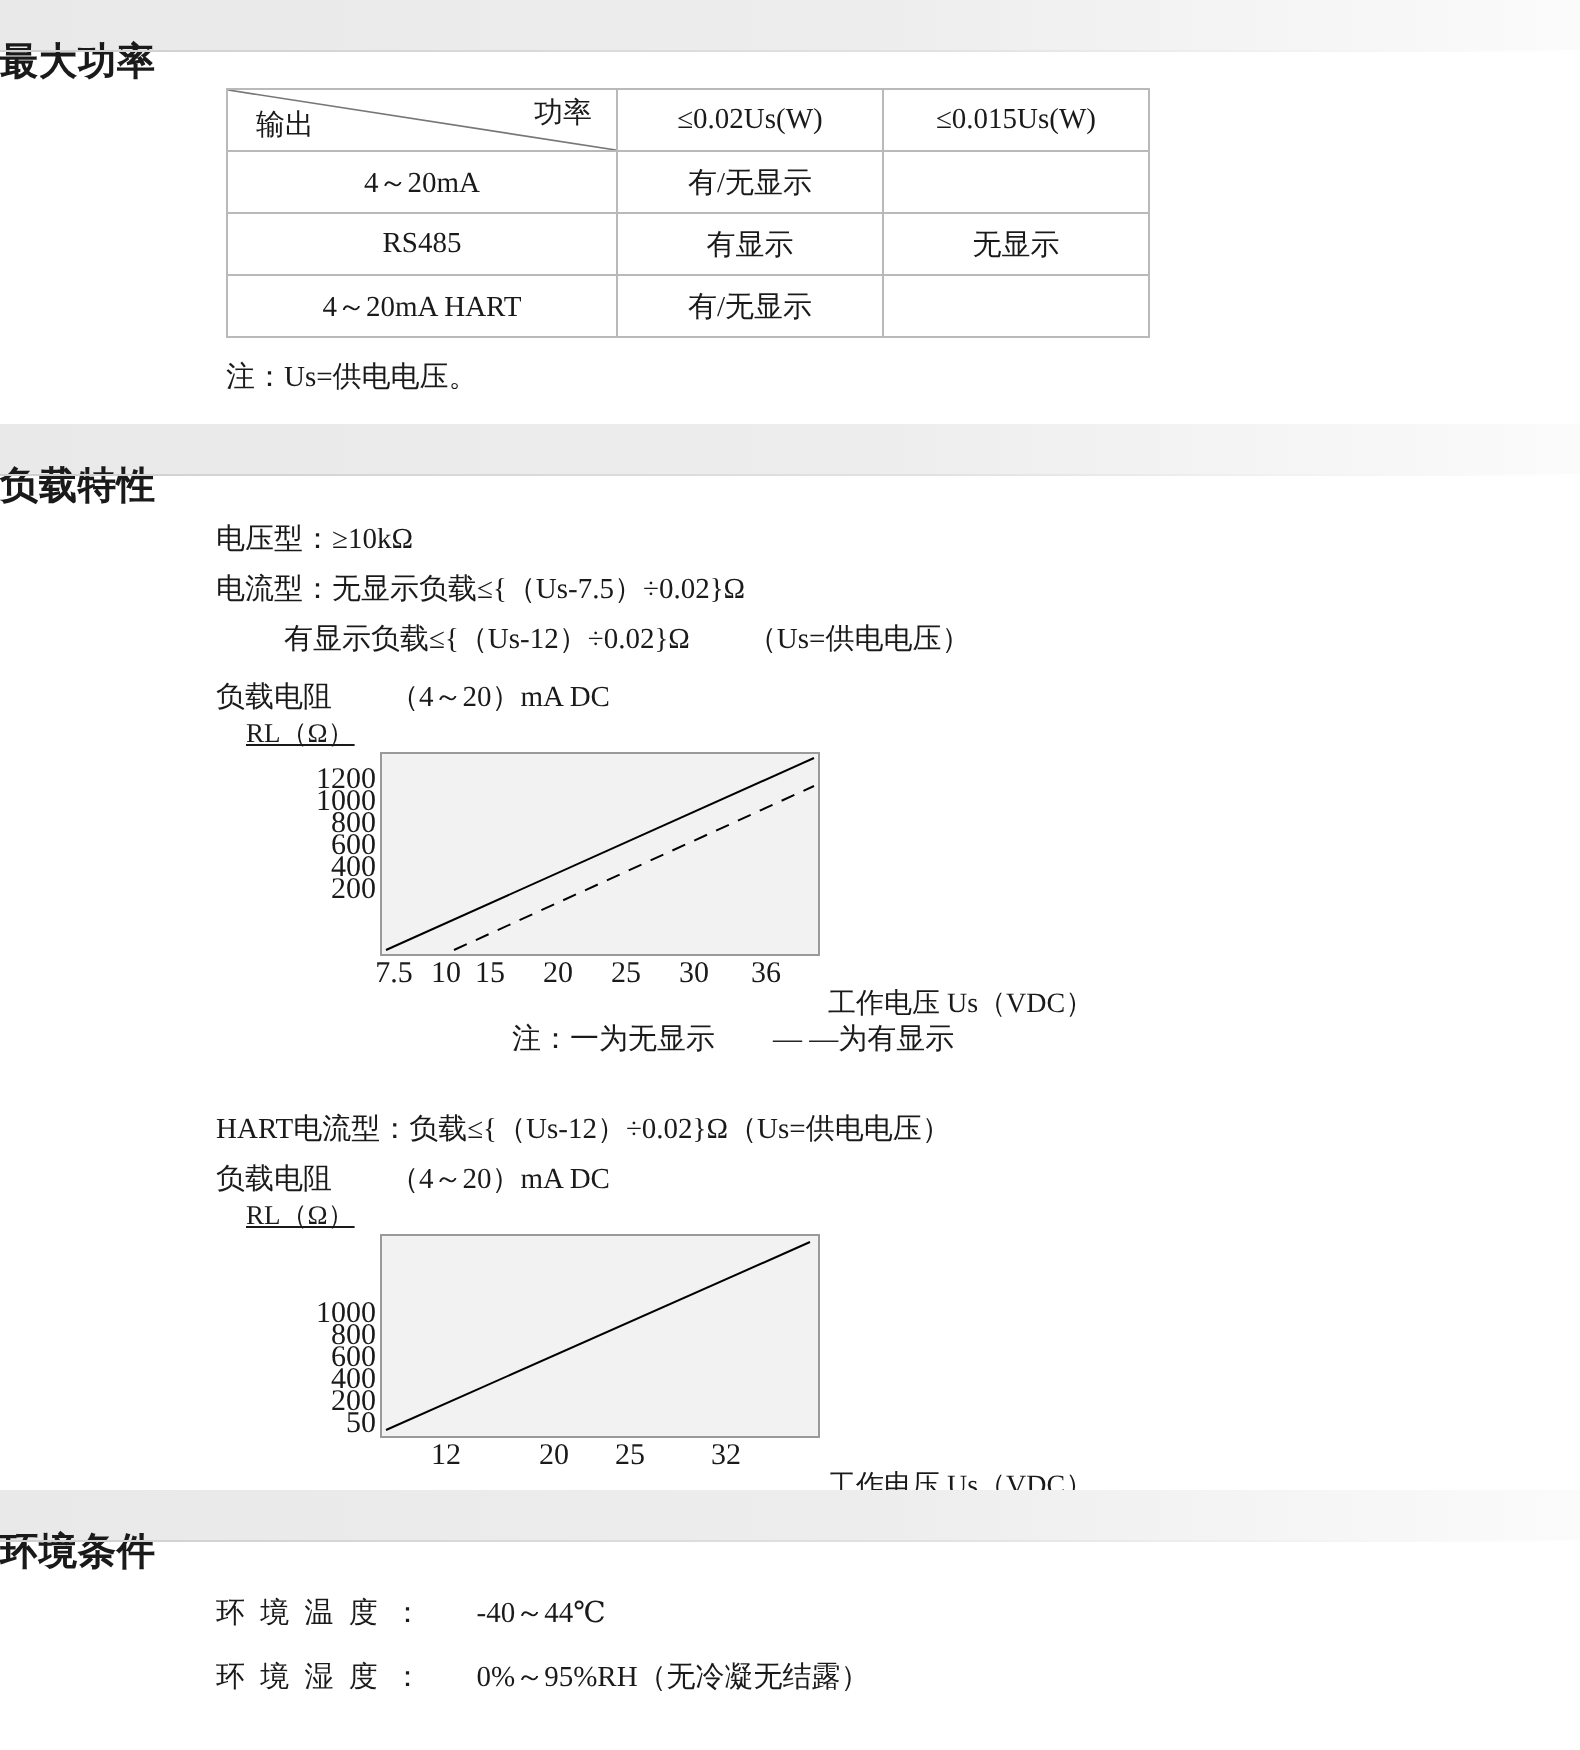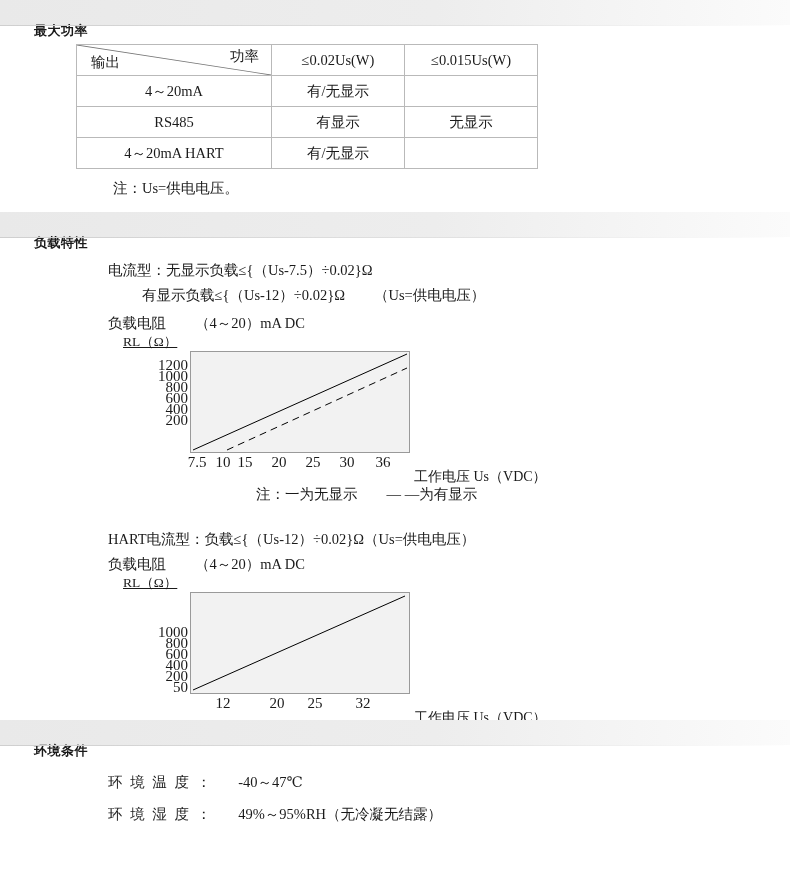--- a/index.html
+++ b/index.html
@@ -20,39 +20,38 @@
   .section-head {
     position: relative;
     height: 26px;
     margin: 0;
     background: linear-gradient(to right, #e9e9e9 0%, #ededed 55%, #fbfbfb 100%);
     display: flex;
     align-items: center;
   }
   .section-head .title {
     font-family: "Liberation Sans", "DejaVu Sans", sans-serif;
-    font-size: 13px;
+    font-size: 19px;
     font-weight: bold;
     color: #1a1a1a;
-    padding-left: 34px;
     letter-spacing: 0.5px;
     margin-top: 36px;
   }
   .section-head::after {
     content: "";
     position: absolute;
     left: 0; right: 0; bottom: 0;
     height: 1px;
     background: linear-gradient(to right, #cfcfcf 0%, #e2e2e2 60%, #ffffff 100%);
   }
 
   .block { padding-left: 0; }
 
   
-  .table-wrap { padding: 18px 0 0 76px; }
+  .table-wrap { padding: 18px 0 0 113px; }
   table.spec {
     border-collapse: collapse;
     font-size: 14.5px;
     background: #fff;
   }
   table.spec td {
     border: 1px solid #b9b9b9;
     text-align: center;
     padding: 4px 8px;
     height: 22px;
@@ -219,20 +218,21 @@
 </div>
 
 <div class="spacer-sm"></div>
 
 <div class="section-head">
   <span class="title">负载特性</span>
 </div>
 
 <div class="block">
   <div class="load-lines">
+    <div>电压型：≥10kΩ</div>
     <div>电流型：无显示负载≤{（Us-7.5）÷0.02}Ω</div>
     <div class="indent-1">有显示负载≤{（Us-12）÷0.02}Ω　　（Us=供电电压）</div>
   </div>
 
   <div class="chart-block">
     <div style="height:6px"></div>
     <div style="font-size:14.5px;">负载电阻　　（4～20）mA DC</div>
     <div class="axis-label-y">RL（Ω）</div>
     <div class="chart">
       <div class="yticks">
@@ -296,22 +296,22 @@
 <div style="height:26px"></div>
 
 <div class="section-head">
   <span class="title">环境条件</span>
 </div>
 
 <div class="env">
   <div>
     <span class="key">环 境 温 度 ：</span>
     <span style="display:inline-block;width:18px"></span>
-    <span>-40～47℃</span>
+    <span>-40～44℃</span>
   </div>
   <div>
     <span class="key">环 境 湿 度 ：</span>
     <span style="display:inline-block;width:18px"></span>
-    <span>49%～95%RH（无冷凝无结露）</span>
+    <span>0%～95%RH（无冷凝无结露）</span>
   </div>
 </div>
 
 <div style="height:22px"></div>
 
 </body></html>

